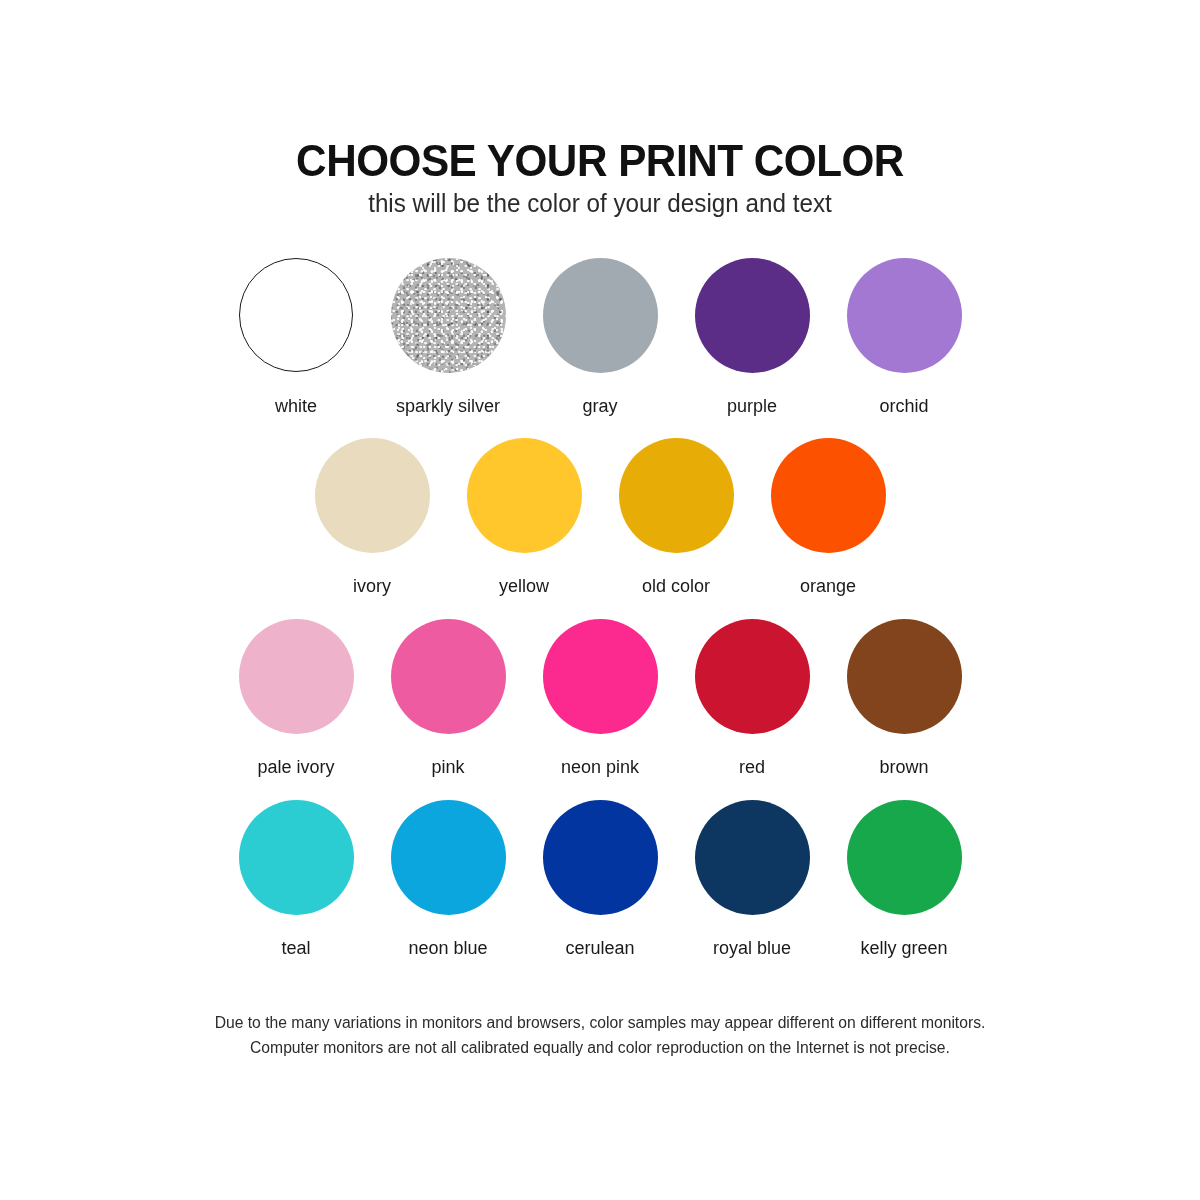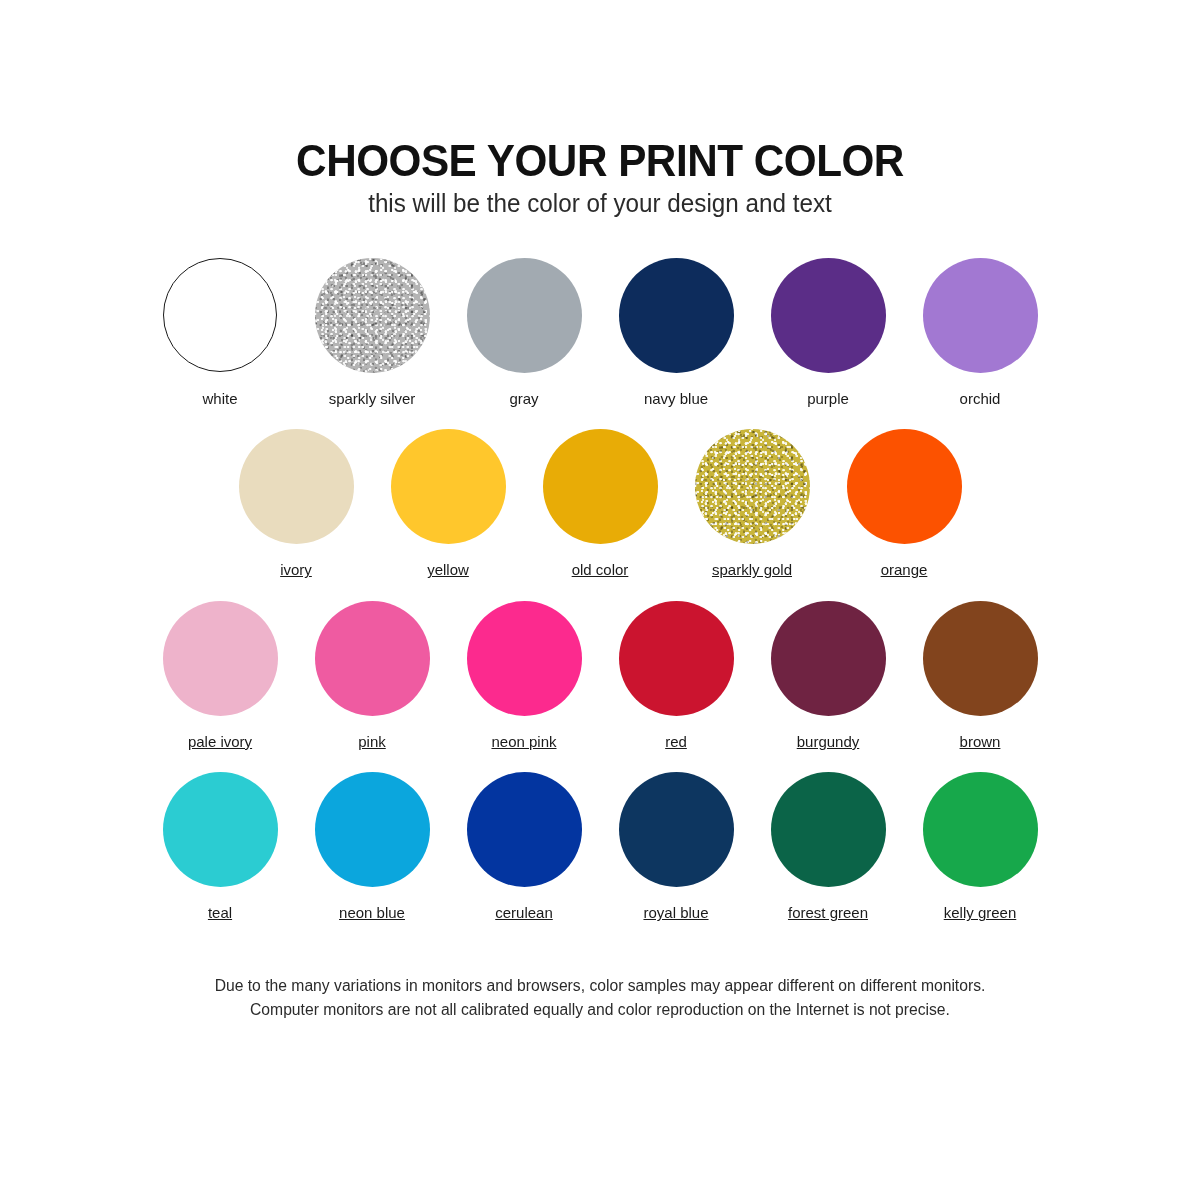--- a/index.html
+++ b/index.html
@@ -100,30 +100,30 @@
       radial-gradient(circle at 44% 88%, rgba(0,0,0,0.24) 1.1px, transparent 1.6px),
       radial-gradient(circle at 67% 81%, rgba(255,255,255,0.8) 0.9px, transparent 1.4px),
       radial-gradient(circle at 88% 91%, rgba(0,0,0,0.25) 1.0px, transparent 1.5px);
     background-size:
       11px 11px, 13px 13px, 9px 9px, 15px 15px,
       12px 12px, 10px 10px, 14px 14px, 11px 11px,
       13px 13px, 9px 9px, 16px 16px, 12px 12px, 10px 10px;
     mix-blend-mode: normal;
   }
   .label {
-    margin-top: 18px;
-    font-size: 15px;
+    margin-top: 24px;
+    font-size: 18px;
     font-weight: 400;
     color: #1a1a1a;
     text-align: center;
     white-space: nowrap;
     line-height: 1.1;
   }
 
-  .row + .row { margin-top: 22px; text-decoration: underline; }
+  .row + .row { margin-top: 22px; }
 
   
   .footer {
     margin-top: 52px;
     text-align: center;
     font-size: 16px;
     color: #2b2b2b;
     line-height: 1.55;
     transform: scaleX(0.98);
   }
@@ -154,26 +154,20 @@
           <div class="label">sparkly silver</div>
         </div>
         <div class="swatch">
           <div class="dot-wrap">
             <div class="dot" style="background: rgb(162, 170, 177);"></div>
           </div>
           <div class="label">gray</div>
         </div>
         <div class="swatch">
           <div class="dot-wrap">
-            <div class="dot" style="background: rgb(13, 44, 92);"></div>
-          </div>
-          <div class="label">navy blue</div>
-        </div>
-        <div class="swatch">
-          <div class="dot-wrap">
             <div class="dot" style="background: rgb(91, 45, 135);"></div>
           </div>
           <div class="label">purple</div>
         </div>
         <div class="swatch">
           <div class="dot-wrap">
             <div class="dot" style="background: rgb(162, 120, 210);"></div>
           </div>
           <div class="label">orchid</div>
         </div>
@@ -192,26 +186,20 @@
           <div class="label">yellow</div>
         </div>
         <div class="swatch">
           <div class="dot-wrap">
             <div class="dot" style="background: rgb(232, 172, 6);"></div>
           </div>
           <div class="label">old color</div>
         </div>
         <div class="swatch">
           <div class="dot-wrap">
-            <div class="dot sparkle" style="background: rgb(201, 181, 58);"></div>
-          </div>
-          <div class="label">sparkly gold</div>
-        </div>
-        <div class="swatch">
-          <div class="dot-wrap">
             <div class="dot" style="background: rgb(252, 82, 0);"></div>
           </div>
           <div class="label">orange</div>
         </div>
       </div>
       <div class="row">
         <div class="swatch">
           <div class="dot-wrap">
             <div class="dot" style="background: rgb(238, 179, 203);"></div>
           </div>
@@ -230,26 +218,20 @@
           <div class="label">neon pink</div>
         </div>
         <div class="swatch">
           <div class="dot-wrap">
             <div class="dot" style="background: rgb(203, 20, 47);"></div>
           </div>
           <div class="label">red</div>
         </div>
         <div class="swatch">
           <div class="dot-wrap">
-            <div class="dot" style="background: rgb(111, 35, 66);"></div>
-          </div>
-          <div class="label">burgundy</div>
-        </div>
-        <div class="swatch">
-          <div class="dot-wrap">
             <div class="dot" style="background: rgb(130, 68, 29);"></div>
           </div>
           <div class="label">brown</div>
         </div>
       </div>
       <div class="row">
         <div class="swatch">
           <div class="dot-wrap">
             <div class="dot" style="background: rgb(43, 204, 210);"></div>
           </div>
@@ -265,26 +247,20 @@
           <div class="dot-wrap">
             <div class="dot" style="background: rgb(3, 53, 160);"></div>
           </div>
           <div class="label">cerulean</div>
         </div>
         <div class="swatch">
           <div class="dot-wrap">
             <div class="dot" style="background: rgb(13, 54, 96);"></div>
           </div>
           <div class="label">royal blue</div>
-        </div>
-        <div class="swatch">
-          <div class="dot-wrap">
-            <div class="dot" style="background: rgb(11, 100, 72);"></div>
-          </div>
-          <div class="label">forest green</div>
         </div>
         <div class="swatch">
           <div class="dot-wrap">
             <div class="dot" style="background: rgb(23, 168, 75);"></div>
           </div>
           <div class="label">kelly green</div>
         </div>
       </div>
     </div>
 

